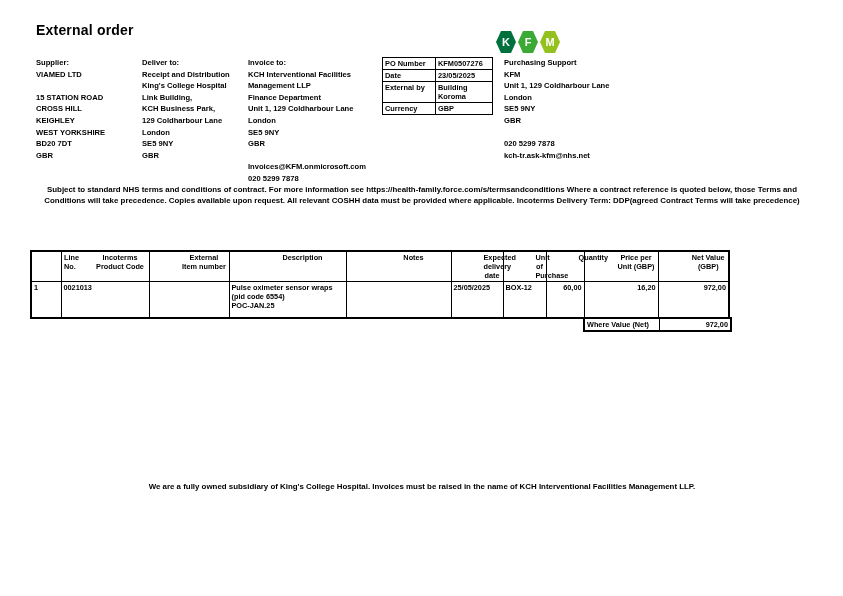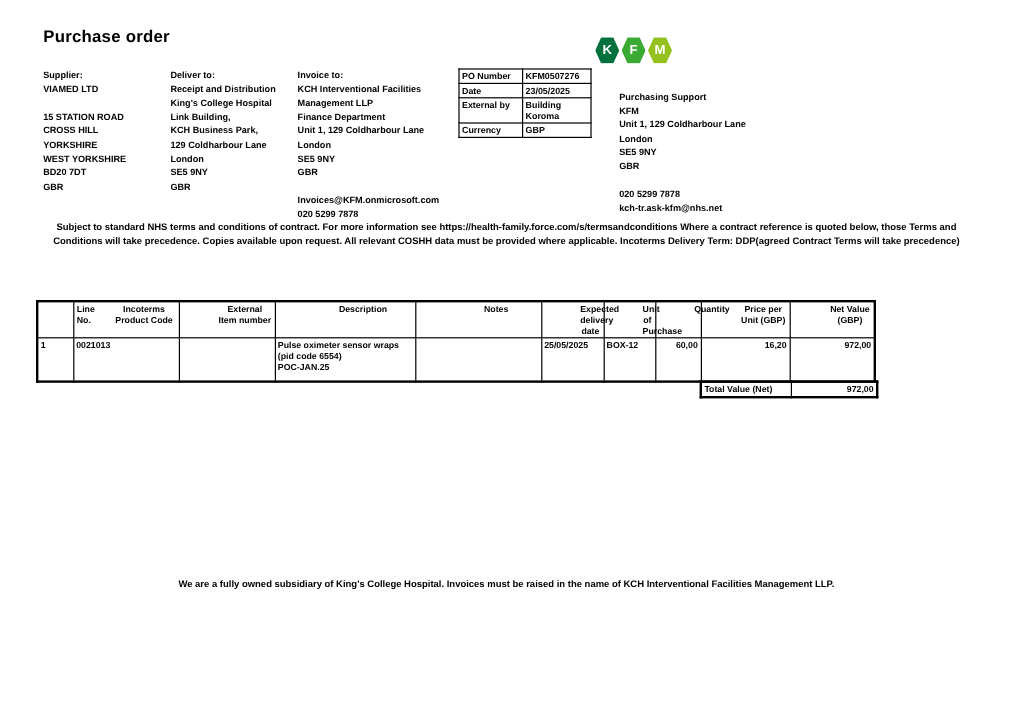--- a/index.html
+++ b/index.html
@@ -7,21 +7,21 @@
     width:843px;height:596px;background:#ffffff;position:relative;
     font-family:"Liberation Sans",sans-serif;font-weight:700;color:#000;
     overflow:hidden;
   }
   .title{position:absolute;left:36px;top:22px;font-size:14px;margin:0;letter-spacing:.2px;}
   .addr{position:absolute;top:57px;font-size:7.6px;line-height:11.6px;}
   .addr .line{min-height:11.6px;white-space:nowrap;}
   .supplier{left:36px;width:102px;}
   .deliver{left:142px;width:104px;}
   .invoice{left:248px;width:132px;}
-  .purchasing{left:516px;width:130px;margin-top:18px;}
+  .purchasing{left:504px;width:130px;}
   .po-details{position:absolute;left:382px;top:57px;border-collapse:collapse;font-size:7.4px;}
   .po-details td{border:1px solid #000;padding:1px 2px;vertical-align:top;}
   .po-details td.lbl{width:48px;}
   .po-details td.val{width:52px;}
   .logo{position:absolute;left:496px;top:31px;display:flex;gap:2px;}
   .hex{width:20px;height:22px;display:flex;align-items:center;justify-content:center;
        color:#fff;font-size:11px;font-weight:700;
        clip-path:polygon(25% 0,75% 0,100% 50%,75% 100%,25% 100%,0 50%);}
   .terms{position:absolute;left:36px;top:184px;width:772px;text-align:center;
          font-size:7.9px;line-height:11.4px;}
@@ -38,29 +38,29 @@
   table.total td.lbl{width:70px;}
   table.total td.val{width:66px;text-align:right;}
   .footer{position:absolute;left:36px;top:481px;width:772px;text-align:center;
           font-size:7.9px;line-height:12.5px;}
 </style>
 </head>
 <body>
 
 <div>
 
-  <h1 class="title">Purchase order</h1>
+  <h1 class="title">External order</h1>
 
   <div class="addr supplier">
     <div class="line">Supplier:</div>
     <div class="line">VIAMED LTD</div>
     <div class="line"></div>
     <div class="line">15 STATION ROAD</div>
     <div class="line">CROSS HILL</div>
-    <div class="line">YORKSHIRE</div>
+    <div class="line">KEIGHLEY</div>
     <div class="line">WEST YORKSHIRE</div>
     <div class="line">BD20 7DT</div>
     <div class="line">GBR</div>
   </div>
 
   <div class="addr deliver">
     <div class="line">Deliver to:</div>
     <div class="line">Receipt and Distribution</div>
     <div class="line">King's College Hospital</div>
     <div class="line">Link Building,</div>
@@ -167,21 +167,21 @@
         <td class="num">60,00</td>
         <td class="num">16,20</td>
         <td class="num">972,00</td>
       </tr>
     </tbody>
   </table>
 
   <table class="total">
     <tbody>
       <tr>
-        <td class="lbl">Total Value (Net)</td>
+        <td class="lbl">Where Value (Net)</td>
         <td class="val">972,00</td>
       </tr>
     </tbody>
   </table>
 
   <div class="footer">
     <div>We are a fully owned subsidiary of King's College Hospital. Invoices must be raised in the name of KCH Interventional Facilities Management LLP.</div>
   </div>
 
 </div>

